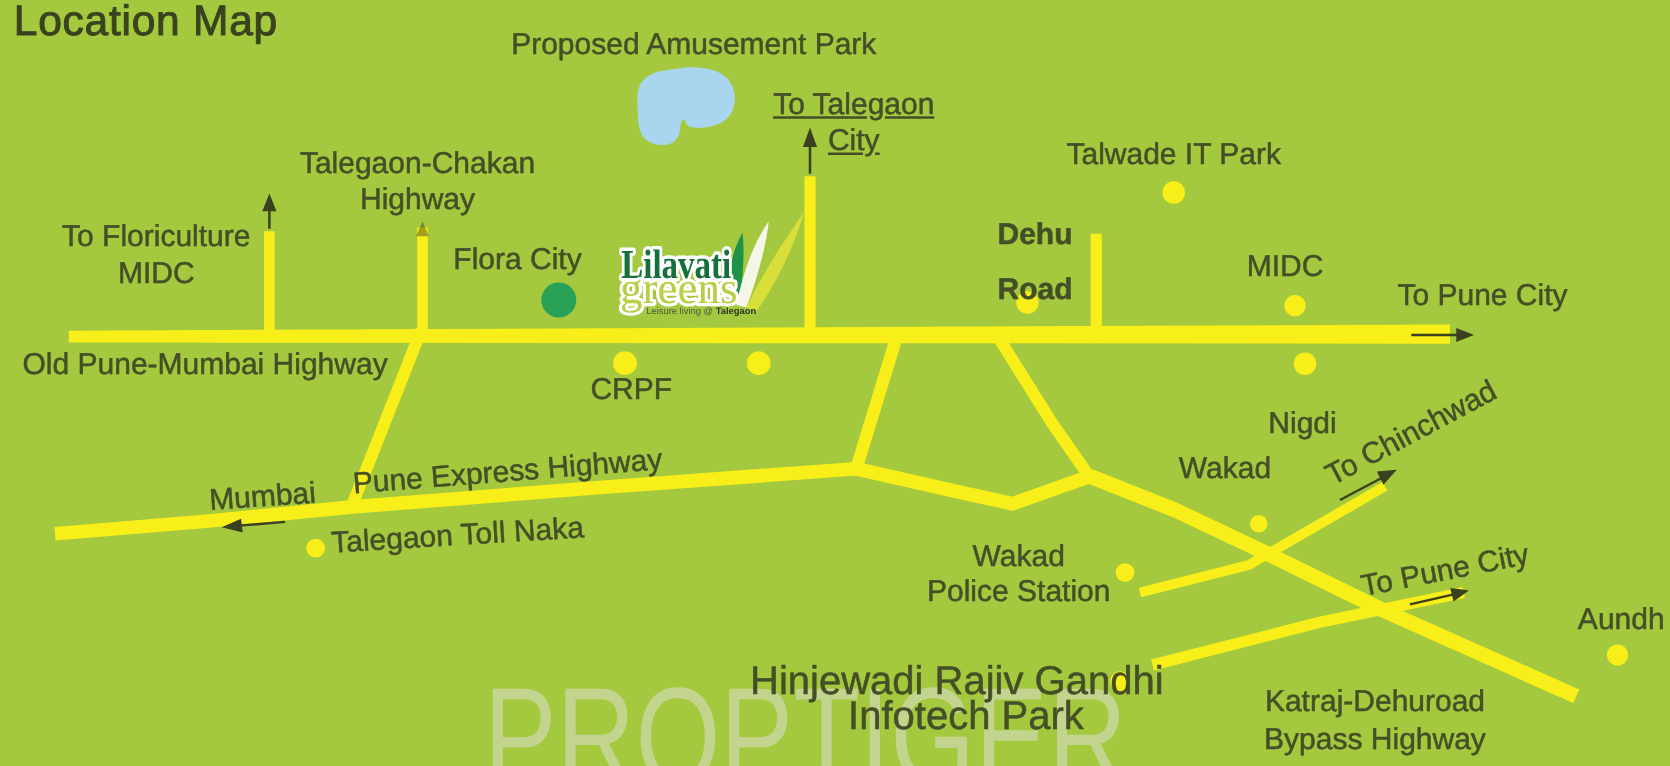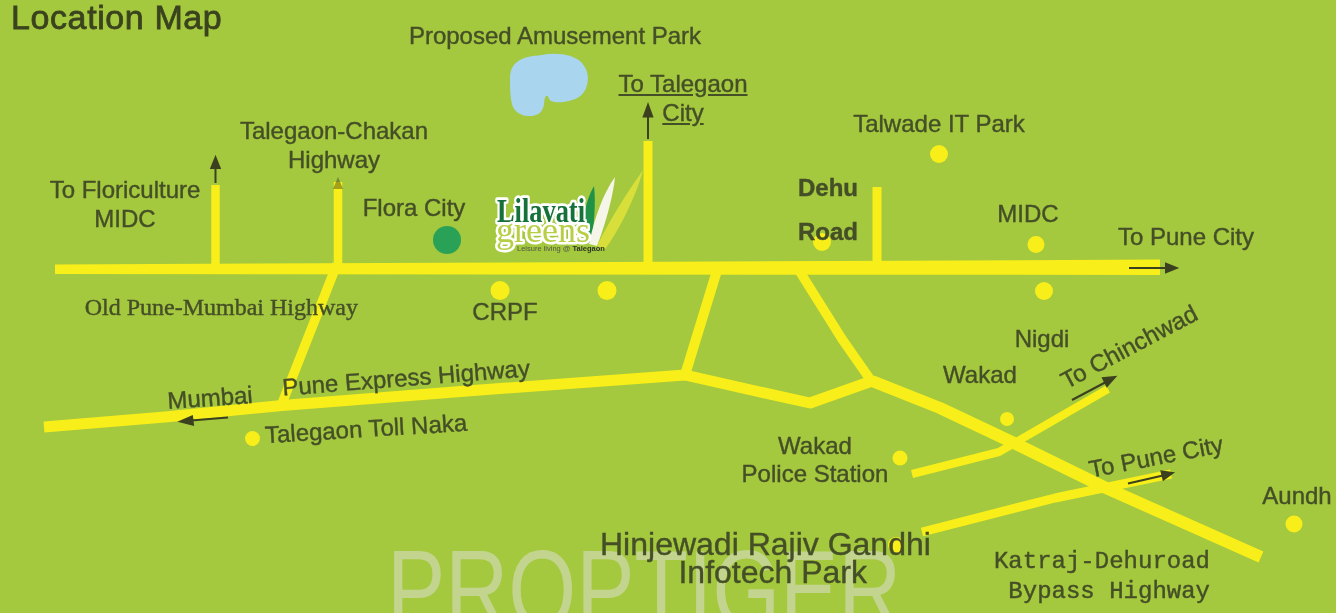--- a/index.html
+++ b/index.html
@@ -84,29 +84,29 @@
 <div class="lb" style="left:849px;top:109px;width:180px;">Talwade IT Park</div>
 <div class="lb" style="left:234px;top:116px;width:200px;">Talegaon-Chakan
 Highway</div>
 <div class="lb" style="left:40px;top:175px;width:170px;">To Floriculture
 MIDC</div>
 <div class="lb" style="left:329px;top:193px;width:170px;">Flora City</div>
 <div class="lb" style="left:778px;top:166px;width:100px;line-height:44px;font-weight:bold;">Dehu
 Road</div>
 <div class="lb" style="left:978px;top:199px;width:100px;">MIDC</div>
 <div class="lb" style="left:1116px;top:222px;width:140px;">To Pune City</div>
-<div class="lb" style="left:18px;top:293px;width:340px;text-align:right;font-family:Liberation Serif, serif;">Old Pune-Mumbai Highway</div>
+<div class="lb" style="left:18px;top:277px;width:340px;text-align:left;">Old Pune-Mumbai Highway</div>
 <div class="lb" style="left:455px;top:297px;width:100px;">CRPF</div>
 <div class="lb" style="left:992px;top:292px;width:100px;margin-top:32px;">Nigdi</div>
 <div class="lb" style="left:281px;top:363px;width:250px;transform:rotate(-4.5deg);">Pune Express Highway</div>
 <div class="lb" style="left:150px;top:383px;width:120px;transform:rotate(-4deg);">Mumbai</div>
 <div class="lb" style="left:256px;top:414px;width:220px;transform:rotate(-3.5deg);">Talegaon Toll Naka</div>
 <div class="lb" style="left:930px;top:360px;width:100px;">Wakad</div>
 <div class="lb" style="left:740px;top:432px;width:150px;line-height:28px;">Wakad
 Police Station</div>
 <div class="lb" style="left:1045px;top:332px;width:168px;transform:rotate(-28deg);">To Chinchwad</div>
 <div class="lb" style="left:1086px;top:442px;width:140px;transform:rotate(-11deg);">To Pune City</div>
 <div class="lb" style="left:1247px;top:481px;width:100px;">Aundh</div>
 <div class="lb" style="left:600px;top:530px;width:267px;text-align:right;line-height:28px;font-size:32px;">Hinjewadi Rajiv Gandhi
 Infotech Park</div>
-<div class="lb" style="left:990px;top:547px;width:220px;text-align:right;line-height:30px;font-family:Liberation Mono, monospace;">Katraj-Dehuroad
+<div class="lb" style="left:990px;top:547px;width:220px;text-align:center;line-height:30px;">Katraj-Dehuroad
 Bypass Highway</div>
 </div>
 
 </body></html>

